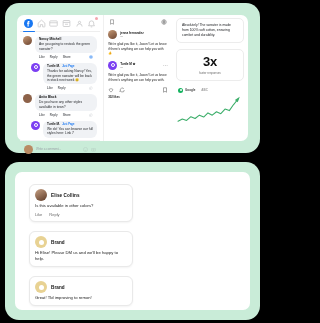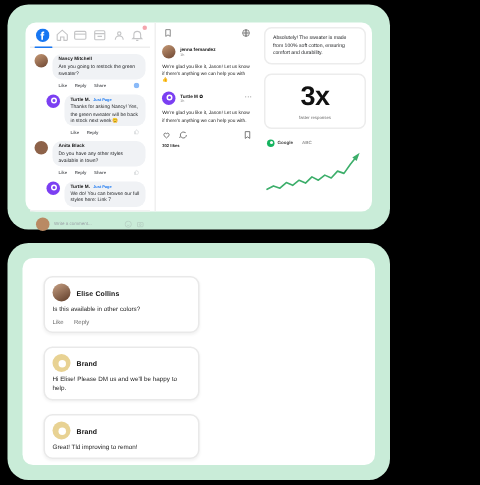--- a/index.html
+++ b/index.html
@@ -61,21 +61,21 @@
   .igmore{margin-left:auto;font-size:5px;color:#555;line-height:0;}
   .igacts{display:flex;align-items:center;gap:5px;margin-top:4px;}
   .igacts svg{width:6px;height:6px;opacity:.8;}
   .igacts .sp{flex:1;}
   .iglikes{font-size:2.8px;color:#262626;margin-top:2px;font-weight:bold;}
 
   
   .rcard{background:#fff;border:1px solid #ececec;border-radius:5px;padding:4px 5px;}
   .rtx{font-size:3.4px;color:#1c1e21;line-height:1.5;}
   .statcard{margin-top:6px;border:1px solid #ececec;border-radius:5px;padding:5px 4px;text-align:center;background:#fff;}
-  .stat{font-size:18px;font-weight:bold;color:#111;line-height:1;letter-spacing:-.3px;}
+  .stat{font-size:13px;font-weight:bold;color:#111;line-height:1;letter-spacing:-.3px;}
   .statlbl{font-size:2.9px;color:#6b6b6b;margin-top:2.5px;}
   .chiprow{display:flex;align-items:center;gap:6px;margin-top:7px;padding-left:2px;}
   .chip{display:flex;align-items:center;gap:2px;}
   .gdot{width:5px;height:5px;border-radius:50%;background:#15b35f;display:flex;align-items:center;justify-content:center;}
   .gdot::after{content:"";width:2px;height:2px;background:#fff;border-radius:50%;}
   .chiptx{font-size:3px;color:#444;font-weight:bold;}
   .abc{font-size:3px;color:#9a9a9a;font-weight:bold;}
   .graph{margin-top:2px;}
 
   

